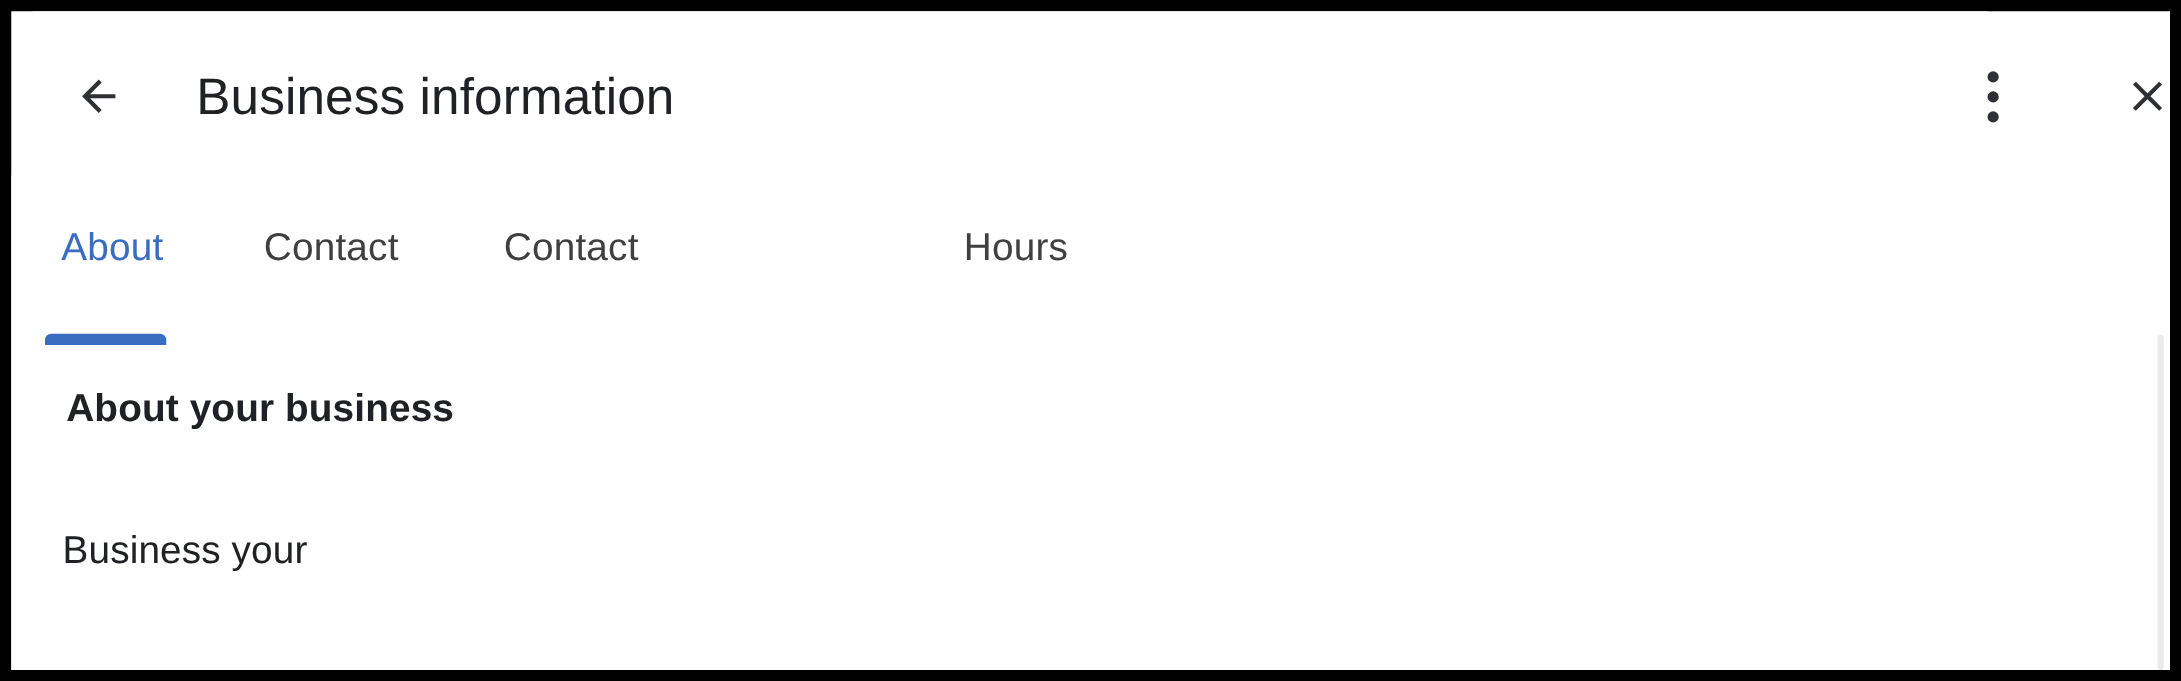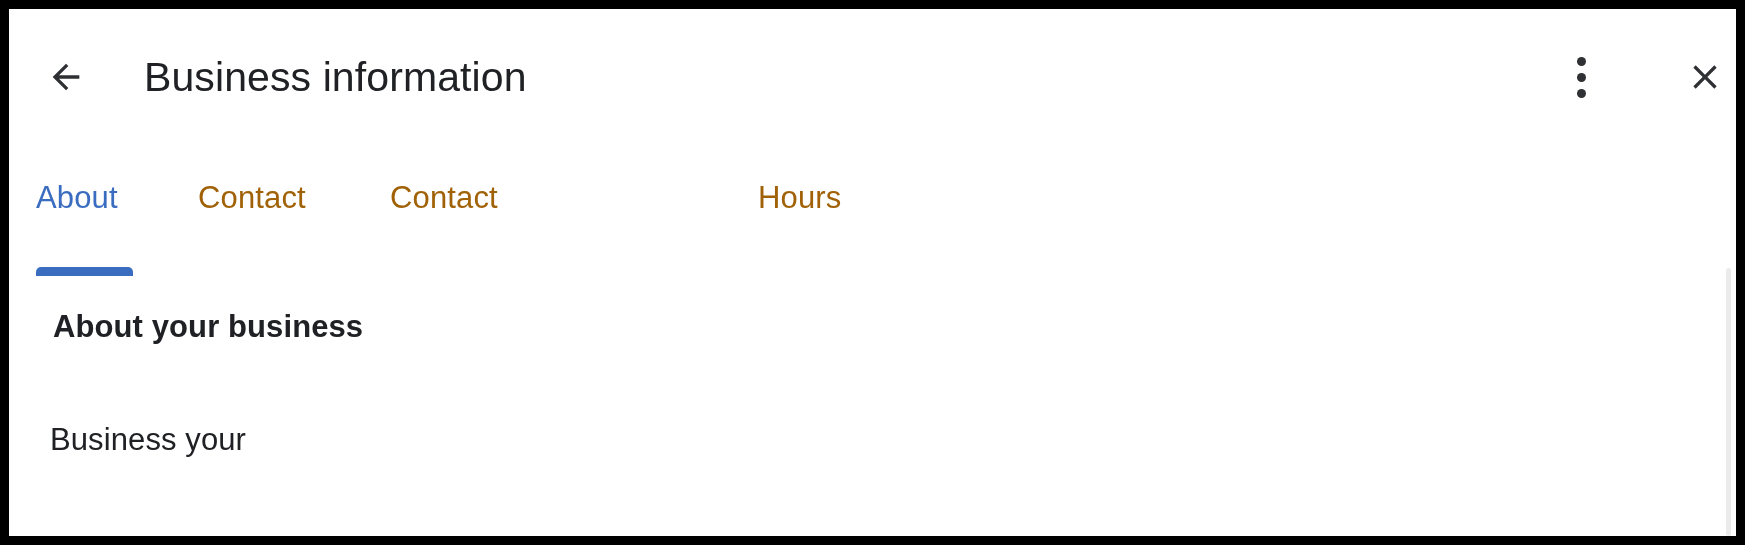--- a/index.html
+++ b/index.html
@@ -31,21 +31,21 @@
     top: 9px;
     width: 1727px;
     height: 527px;
     background: #ffffff;
     overflow: hidden;
   }
 
   
   #header {
     position: absolute;
-    left: 4px;
+    left: 17px;
     top: 0;
     width: 1564px;
     height: 131px;
     background: #ffffff;
   }
 
   #back-button {
     position: absolute;
     left: 22px;
     top: 37px;
@@ -135,29 +135,29 @@
     top: 0;
     height: 136px;
     border: none;
     background: transparent;
     padding: 0;
     cursor: pointer;
     font-family: "Liberation Sans", sans-serif;
     font-size: 31px;
     font-weight: 400;
     letter-spacing: 0.15px;
-    color: #a16207;
+    color: #404040;
     white-space: nowrap;
     display: block;
     text-align: left;
   }
   .tab .tab-label {
     position: absolute;
     top: 38px;
-    left: 0;
+    left: 13px;
     line-height: 40px;
     display: block;
   }
   .tab.active { color: #3a6cc0; }
   .tab-indicator {
     position: absolute;
     left: 27px;
     bottom: 0;
     width: 97px;
     height: 9px;

